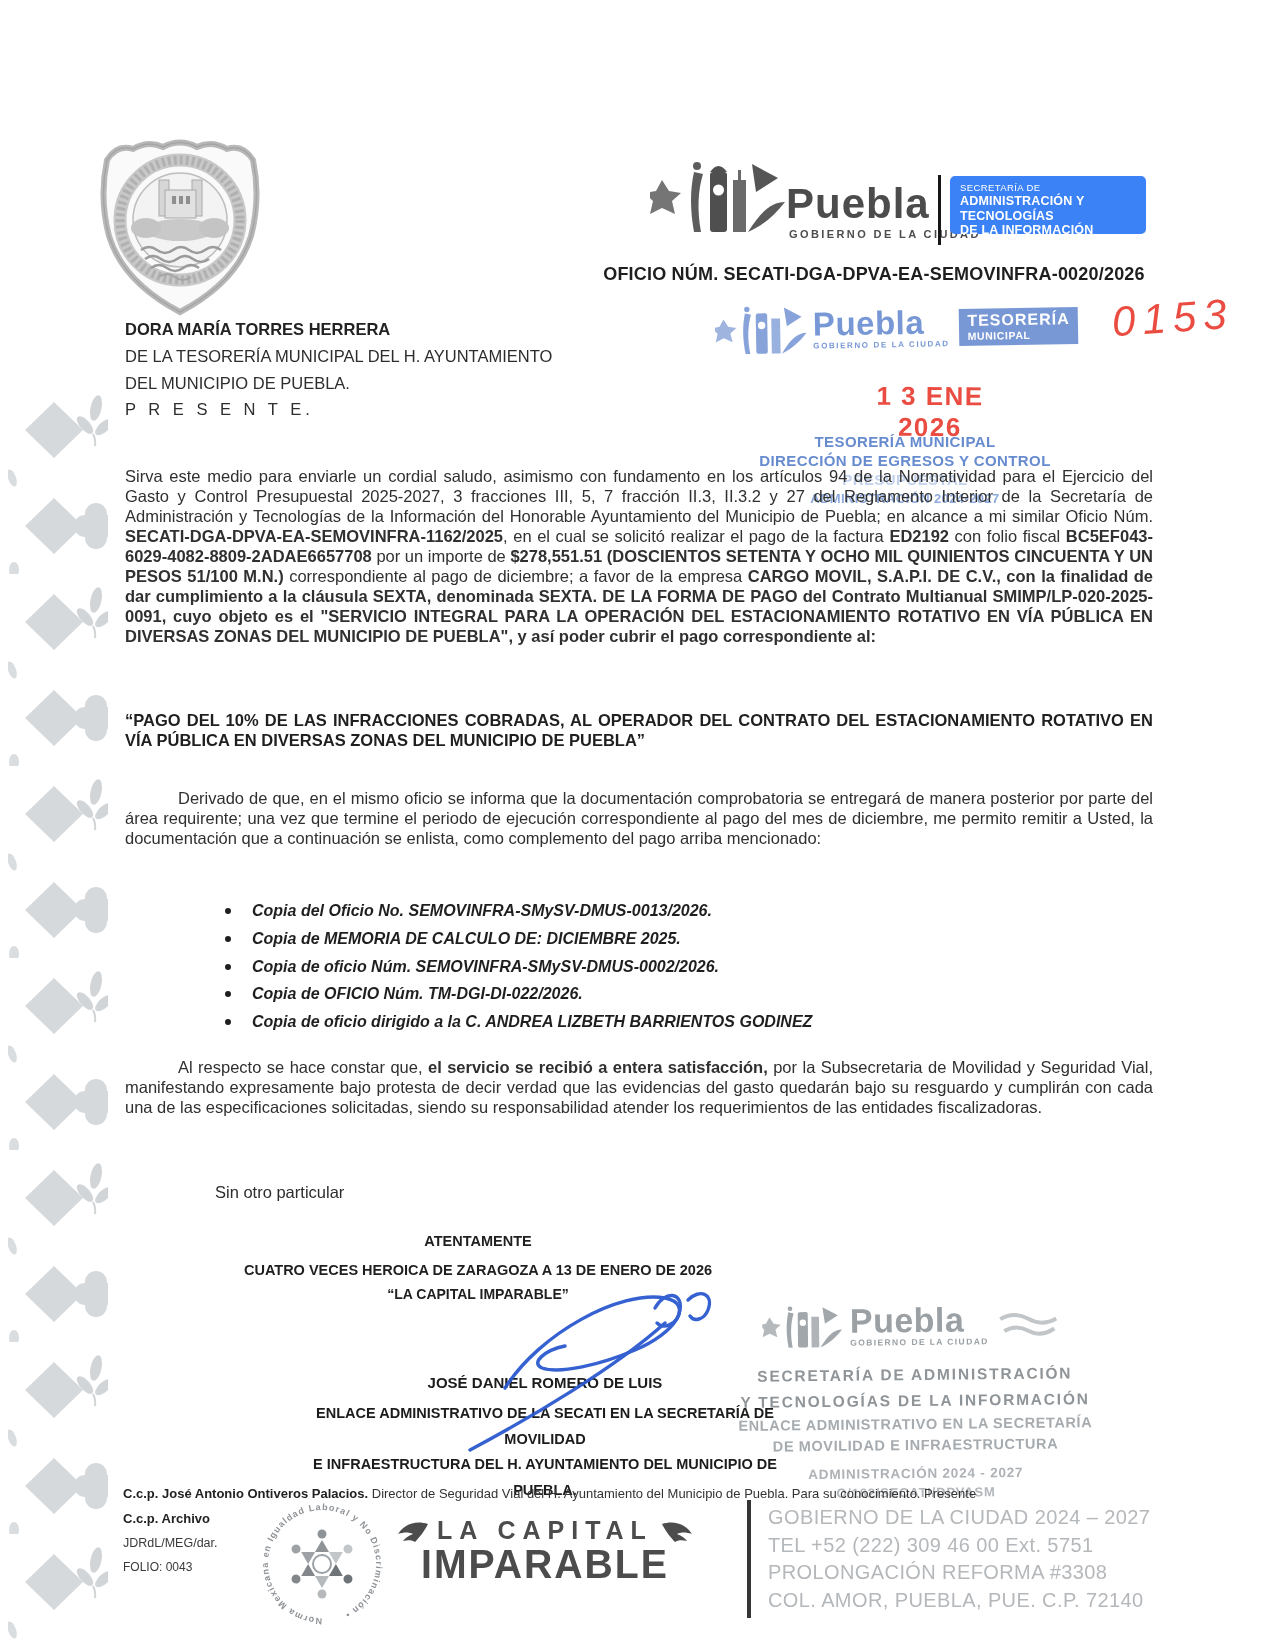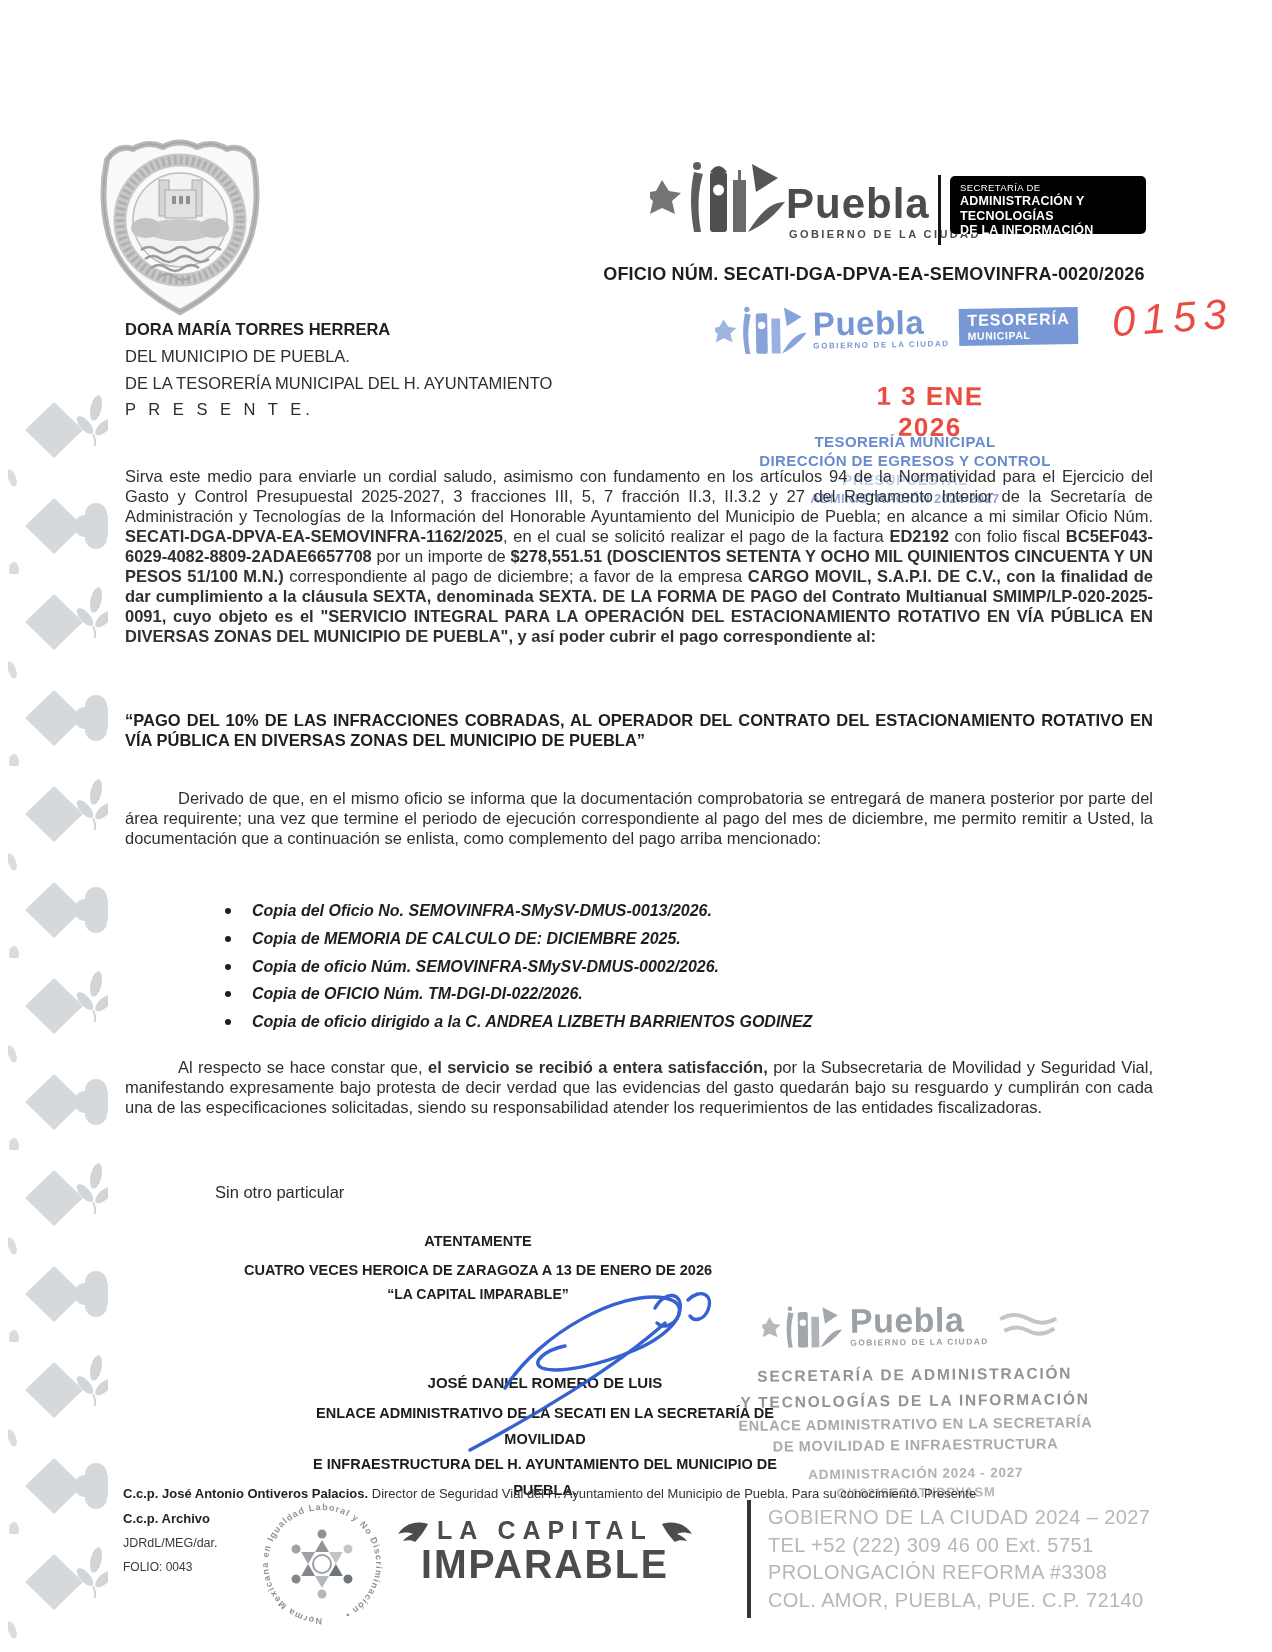--- a/index.html
+++ b/index.html
@@ -11,21 +11,21 @@
   .wm{left:8px;top:382px;z-index:0;opacity:.95;}
 
   
   .crest{left:93px;top:136px;z-index:1;}
   .brand{left:650px;top:150px;width:500px;height:100px;z-index:1;}
   .brand-wordmark{position:absolute;left:136px;top:30px;font-size:42px;font-weight:700;
                   color:#4c4c4c;letter-spacing:1px;}
   .brand-tagline{position:absolute;left:139px;top:78px;font-size:11px;font-weight:700;
                  color:#4c4c4c;letter-spacing:2.4px;}
   .brand-bar{position:absolute;left:288px;top:25px;width:3px;height:70px;background:#161616;}
-  .sec-box{position:absolute;left:300px;top:26px;width:196px;height:58px;background:#000000;
+  .sec-box{position:absolute;left:300px;top:26px;width:196px;height:58px;background:#3b82f6;
            border-radius:5px;color:#fff;padding:6px 10px;box-sizing:border-box;}
   .sec-box .s1{font-size:9.5px;letter-spacing:.4px;margin-bottom:1px;}
   .sec-box .s2,.sec-box .s3{font-size:12.5px;font-weight:700;letter-spacing:.2px;line-height:14.5px;}
 
   .oficio{left:560px;top:264px;width:628px;text-align:center;font-size:18px;font-weight:700;
           color:#1e1e1e;letter-spacing:.2px;z-index:2;}
 
   
   .stampB{z-index:1;color:#5b82cc;}
   .rs-logo{left:715px;top:292px;width:380px;height:72px;display:flex;align-items:center;
@@ -208,22 +208,22 @@
   <div class="abs rs-date stampB">1 3 ENE 2026</div>
   <div class="abs rs-lines stampB">
     <div class="l">TESORERÍA MUNICIPAL</div>
     <div class="l">DIRECCIÓN DE EGRESOS Y CONTROL</div>
     <div class="l l3">PRESUPUESTAL</div>
     <div class="l l4">ADMINISTRACIÓN 2024-2027</div>
   </div>
 
   <div class="abs addr">
     <div class="n1">DORA MARÍA TORRES HERRERA</div>
+    <div>DE LA TESORERÍA MUNICIPAL DEL H. AYUNTAMIENTO</div>
     <div>DEL MUNICIPIO DE PUEBLA.</div>
-    <div>DE LA TESORERÍA MUNICIPAL DEL H. AYUNTAMIENTO</div>
     <div class="pres">P R E S E N T E.</div>
   </div>
 
   <div class="abs bodytext p1"><span>Sirva este medio para enviarle un cordial saludo, asimismo con fundamento en los artículos 94 de la Normatividad para el Ejercicio del Gasto y Control Presupuestal 2025-2027, 3 fracciones III, 5, 7 fracción II.3, II.3.2 y 27 del Reglamento Interior de la Secretaría de Administración y Tecnologías de la Información del Honorable Ayuntamiento del Municipio de Puebla; en alcance a mi similar Oficio Núm. </span><b>SECATI-DGA-DPVA-EA-SEMOVINFRA-1162/2025</b><span>, en el cual se solicitó realizar el pago de la factura </span><b>ED2192</b><span> con folio fiscal </span><b>BC5EF043-6029-4082-8809-2ADAE6657708</b><span> por un importe de </span><b>$278,551.51 (DOSCIENTOS SETENTA Y OCHO MIL QUINIENTOS CINCUENTA Y UN PESOS 51/100 M.N.)</b><span> correspondiente al pago de diciembre; a favor de la empresa </span><b>CARGO MOVIL, S.A.P.I. DE C.V.,</b><b> con la finalidad de dar cumplimiento a la cláusula SEXTA, denominada SEXTA. DE LA FORMA DE PAGO del Contrato Multianual SMIMP/LP-020-2025-0091, cuyo objeto es el "SERVICIO INTEGRAL PARA LA OPERACIÓN DEL ESTACIONAMIENTO ROTATIVO EN VÍA PÚBLICA EN DIVERSAS ZONAS DEL MUNICIPIO DE PUEBLA", y así poder cubrir el pago correspondiente al:</b></div>
   <div class="abs bodytext quote">“PAGO DEL 10% DE LAS INFRACCIONES COBRADAS, AL OPERADOR DEL CONTRATO DEL ESTACIONAMIENTO ROTATIVO EN VÍA PÚBLICA EN DIVERSAS ZONAS DEL MUNICIPIO DE PUEBLA”</div>
   <div class="abs bodytext p2">Derivado de que, en el mismo oficio se informa que la documentación comprobatoria se entregará de manera posterior por parte del área requirente; una vez que termine el periodo de ejecución correspondiente al pago del mes de diciembre, me permito remitir a Usted, la documentación que a continuación se enlista, como complemento del pago arriba mencionado:</div>
   <ul class="abs bullets">
       <li>Copia del Oficio No. SEMOVINFRA-SMySV-DMUS-0013/2026.</li>
       <li>Copia de MEMORIA DE CALCULO DE: DICIEMBRE 2025.</li>
       <li>Copia de oficio Núm. SEMOVINFRA-SMySV-DMUS-0002/2026.</li>

